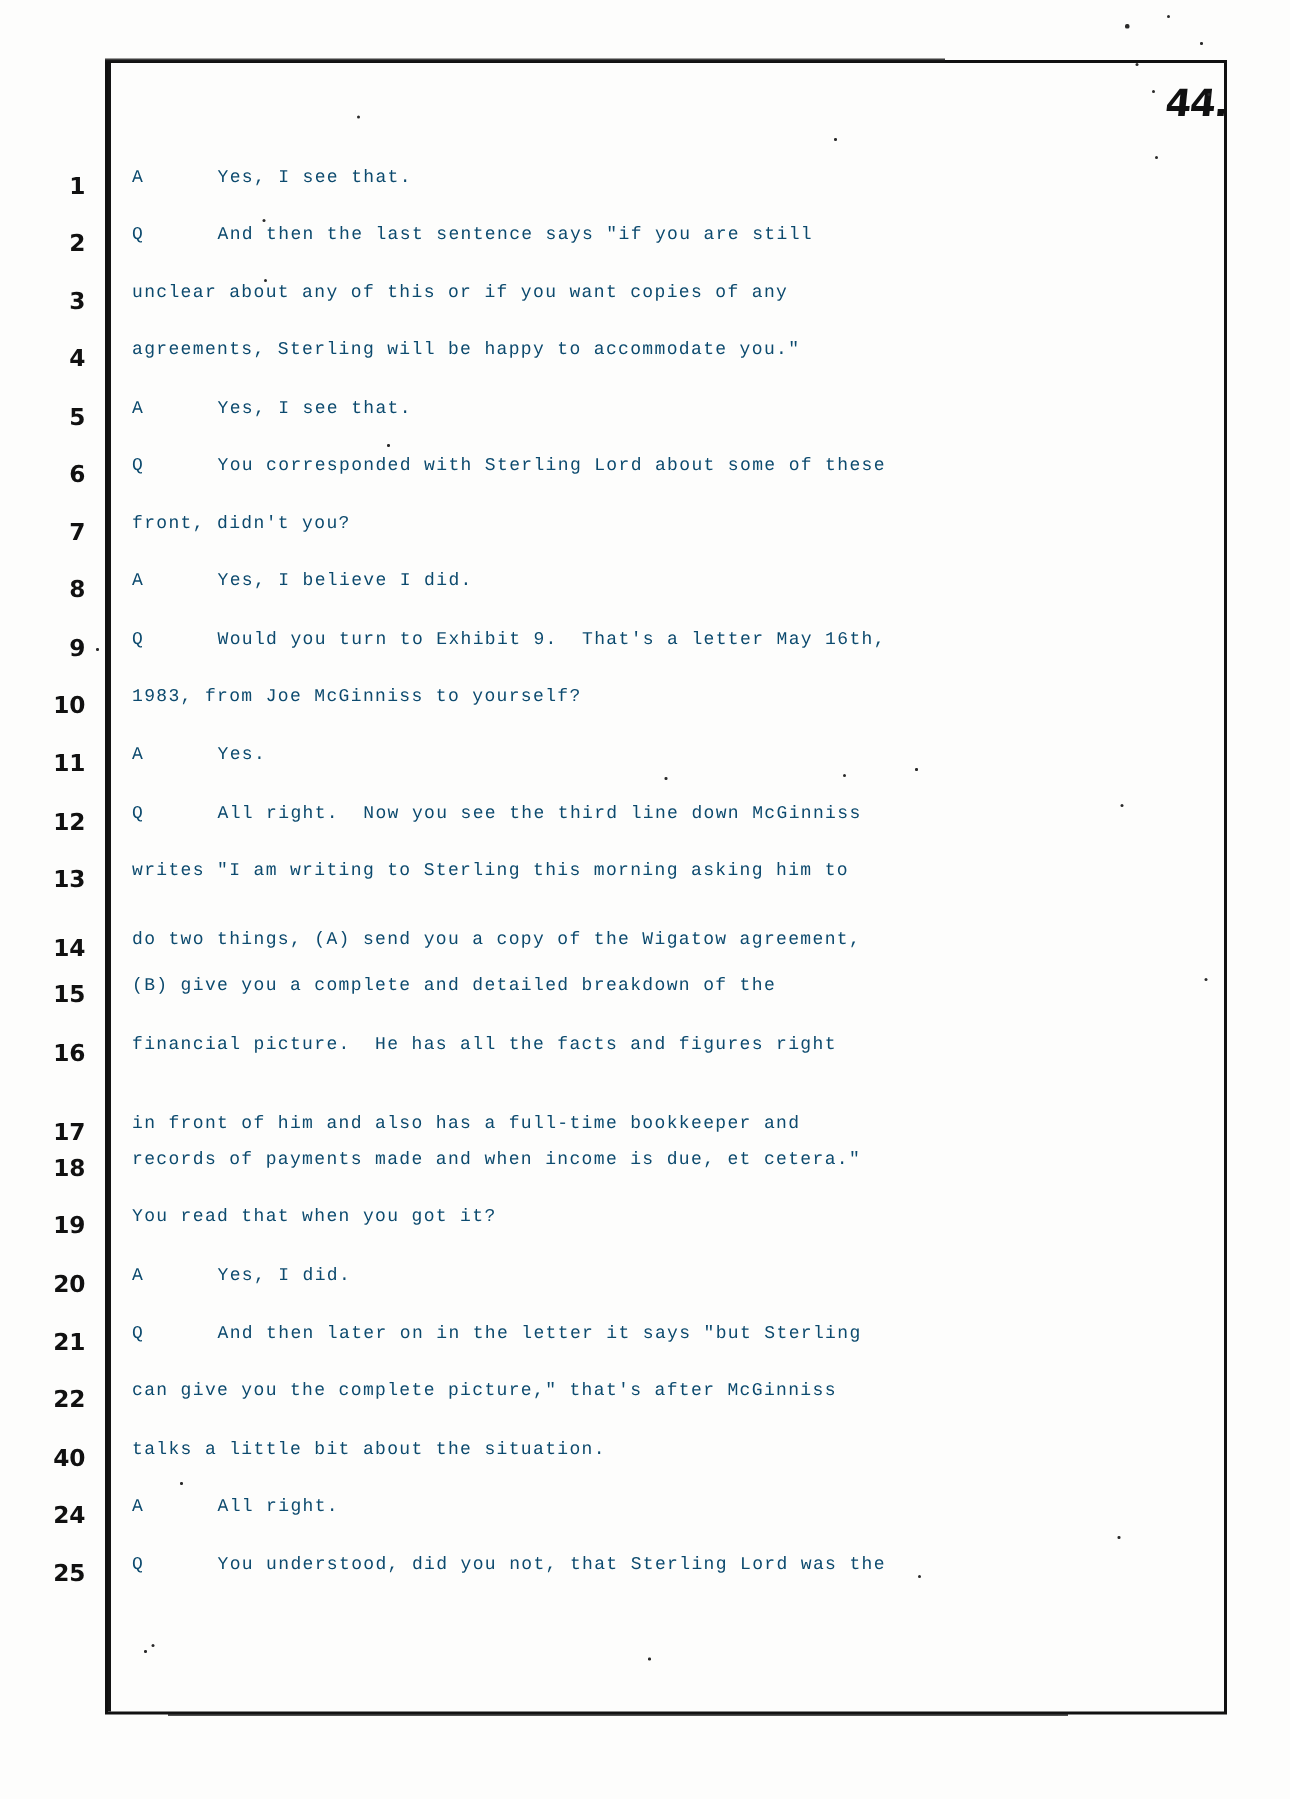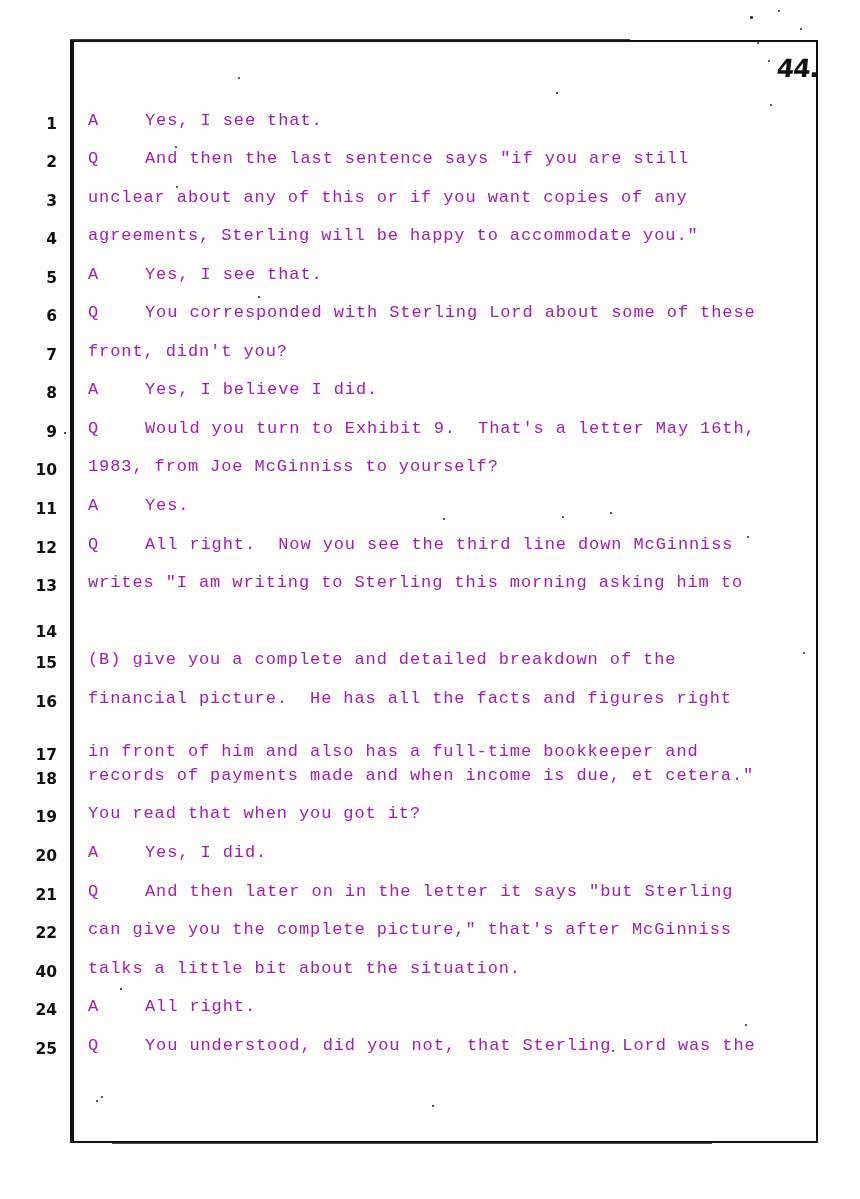--- a/index.html
+++ b/index.html
@@ -95,24 +95,24 @@
     font-family: "DejaVu Sans", sans-serif;
     font-weight: 700;
     font-size: 15.5px;
     color: #111;
     top: 4px;
   }
   .ltext {
     position: absolute;
     left: 88px;
     top: 0;
-    font-size: 17px;
+    font-size: 12px;
     letter-spacing: 0.9px;
     white-space: pre;
-    color: #a21caf;
+    color: #0c4a6e;
   }
   .spk {
     display: inline-block;
     width: 57px;
   }
 
   
   .speck {
     position: absolute;
     background: #2a2a2a;
@@ -177,20 +177,21 @@
       <div class="tline" style="top: 534.55px; padding-left: 24px;">
         <div class="lnum">12</div>
         <div class="ltext"><span class="spk">Q</span><span>All right.  Now you see the third line down McGinniss</span></div>
       </div>
       <div class="tline" style="top: 573.1px;">
         <div class="lnum">13</div>
         <div class="ltext"><span>writes "I am writing to Sterling this morning asking him to</span></div>
       </div>
       <div class="tline" style="top: 619px;">
         <div class="lnum">14</div>
+        <div class="ltext"><span>do two things, (A) send you a copy of the Wigatow agreement,</span></div>
       </div>
       <div class="tline" style="top: 650.2px;">
         <div class="lnum">15</div>
         <div class="ltext"><span>(B) give you a complete and detailed breakdown of the</span></div>
       </div>
       <div class="tline" style="top: 688.75px;">
         <div class="lnum">16</div>
         <div class="ltext"><span>financial picture.  He has all the facts and figures right</span></div>
       </div>
       <div class="tline" style="top: 742px;">

